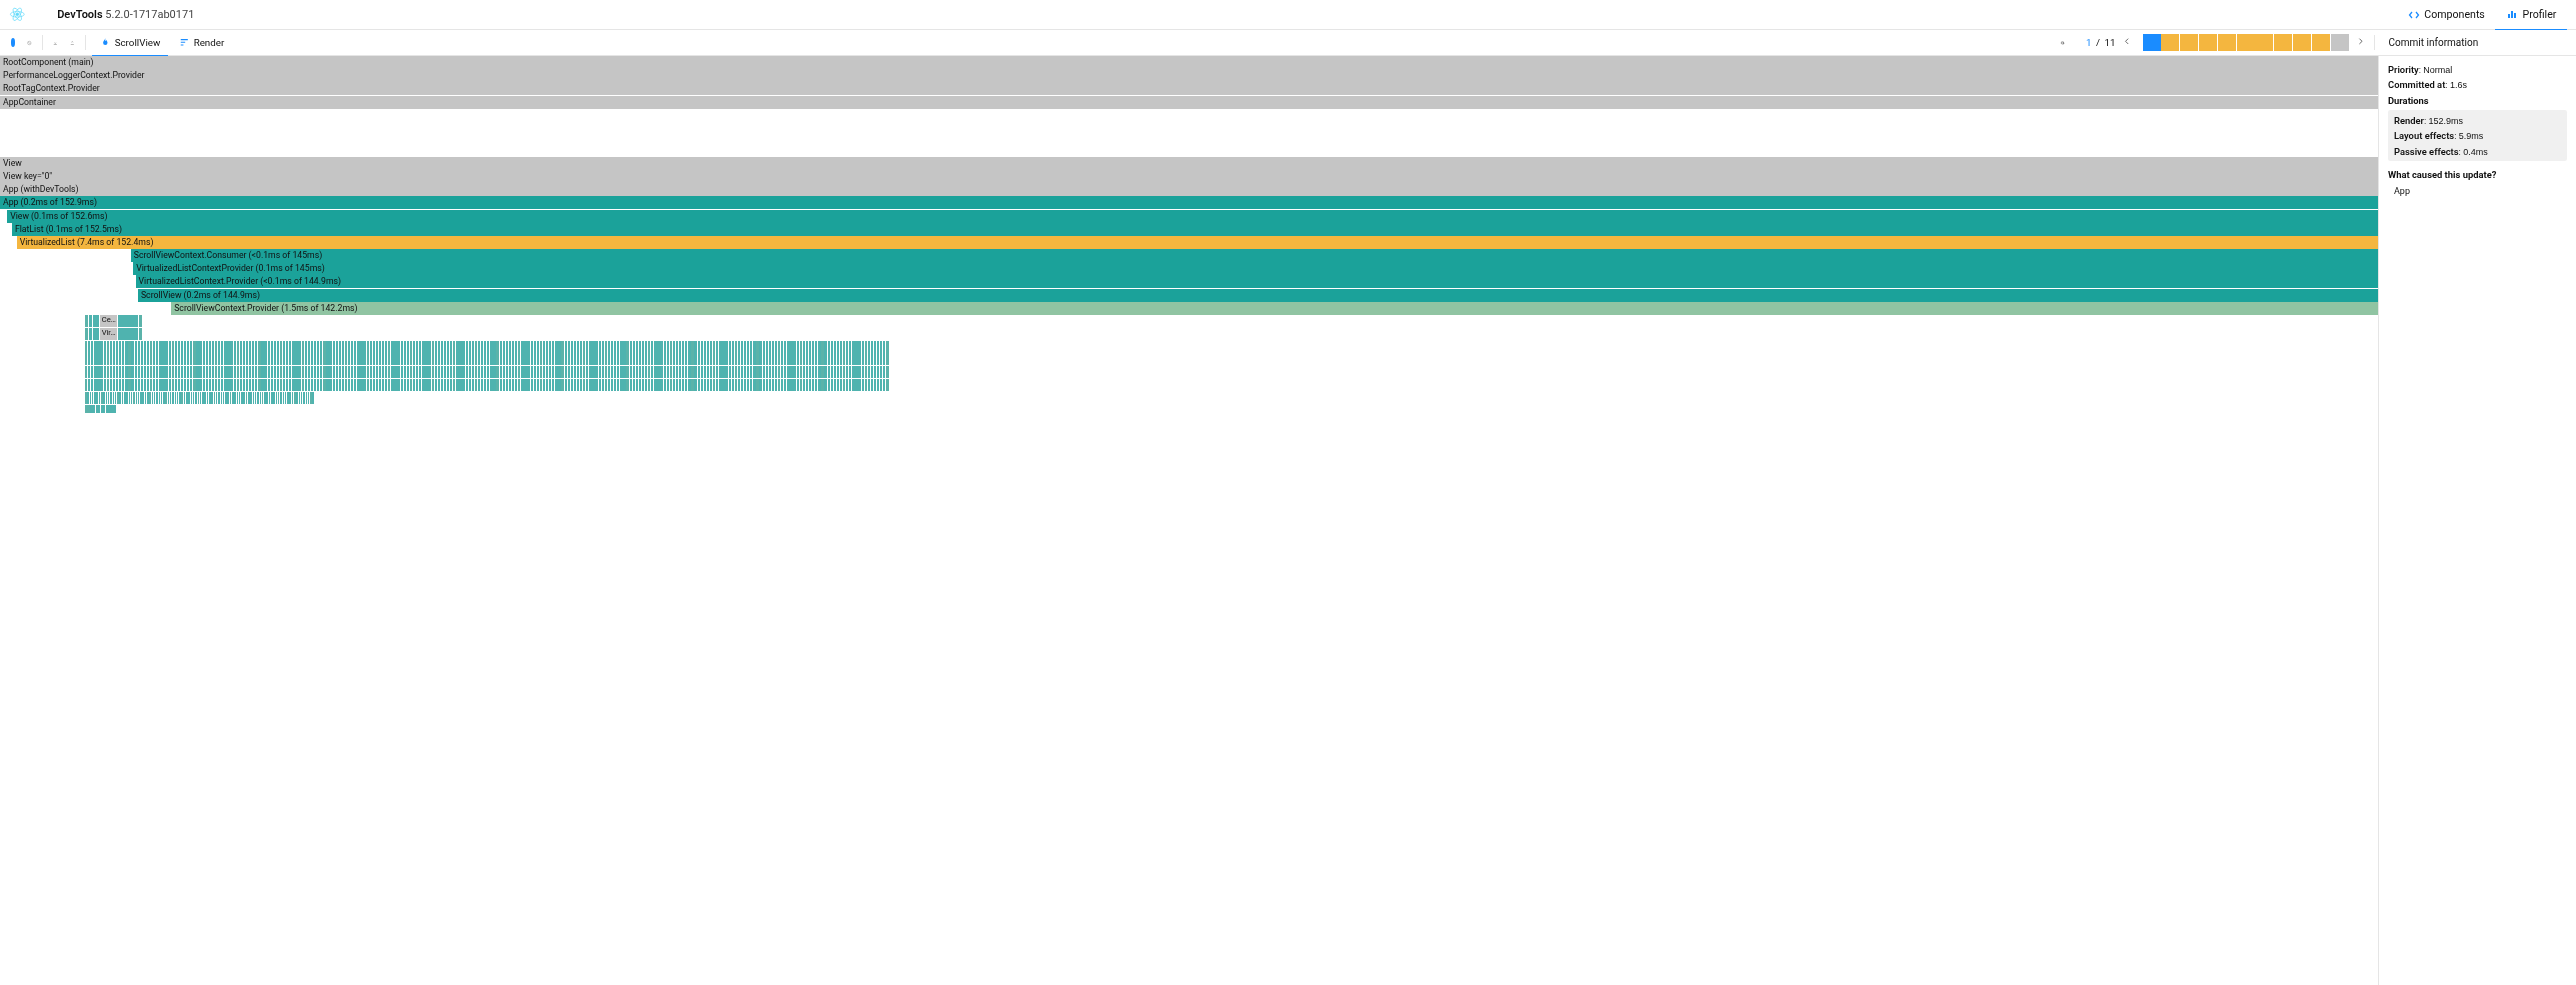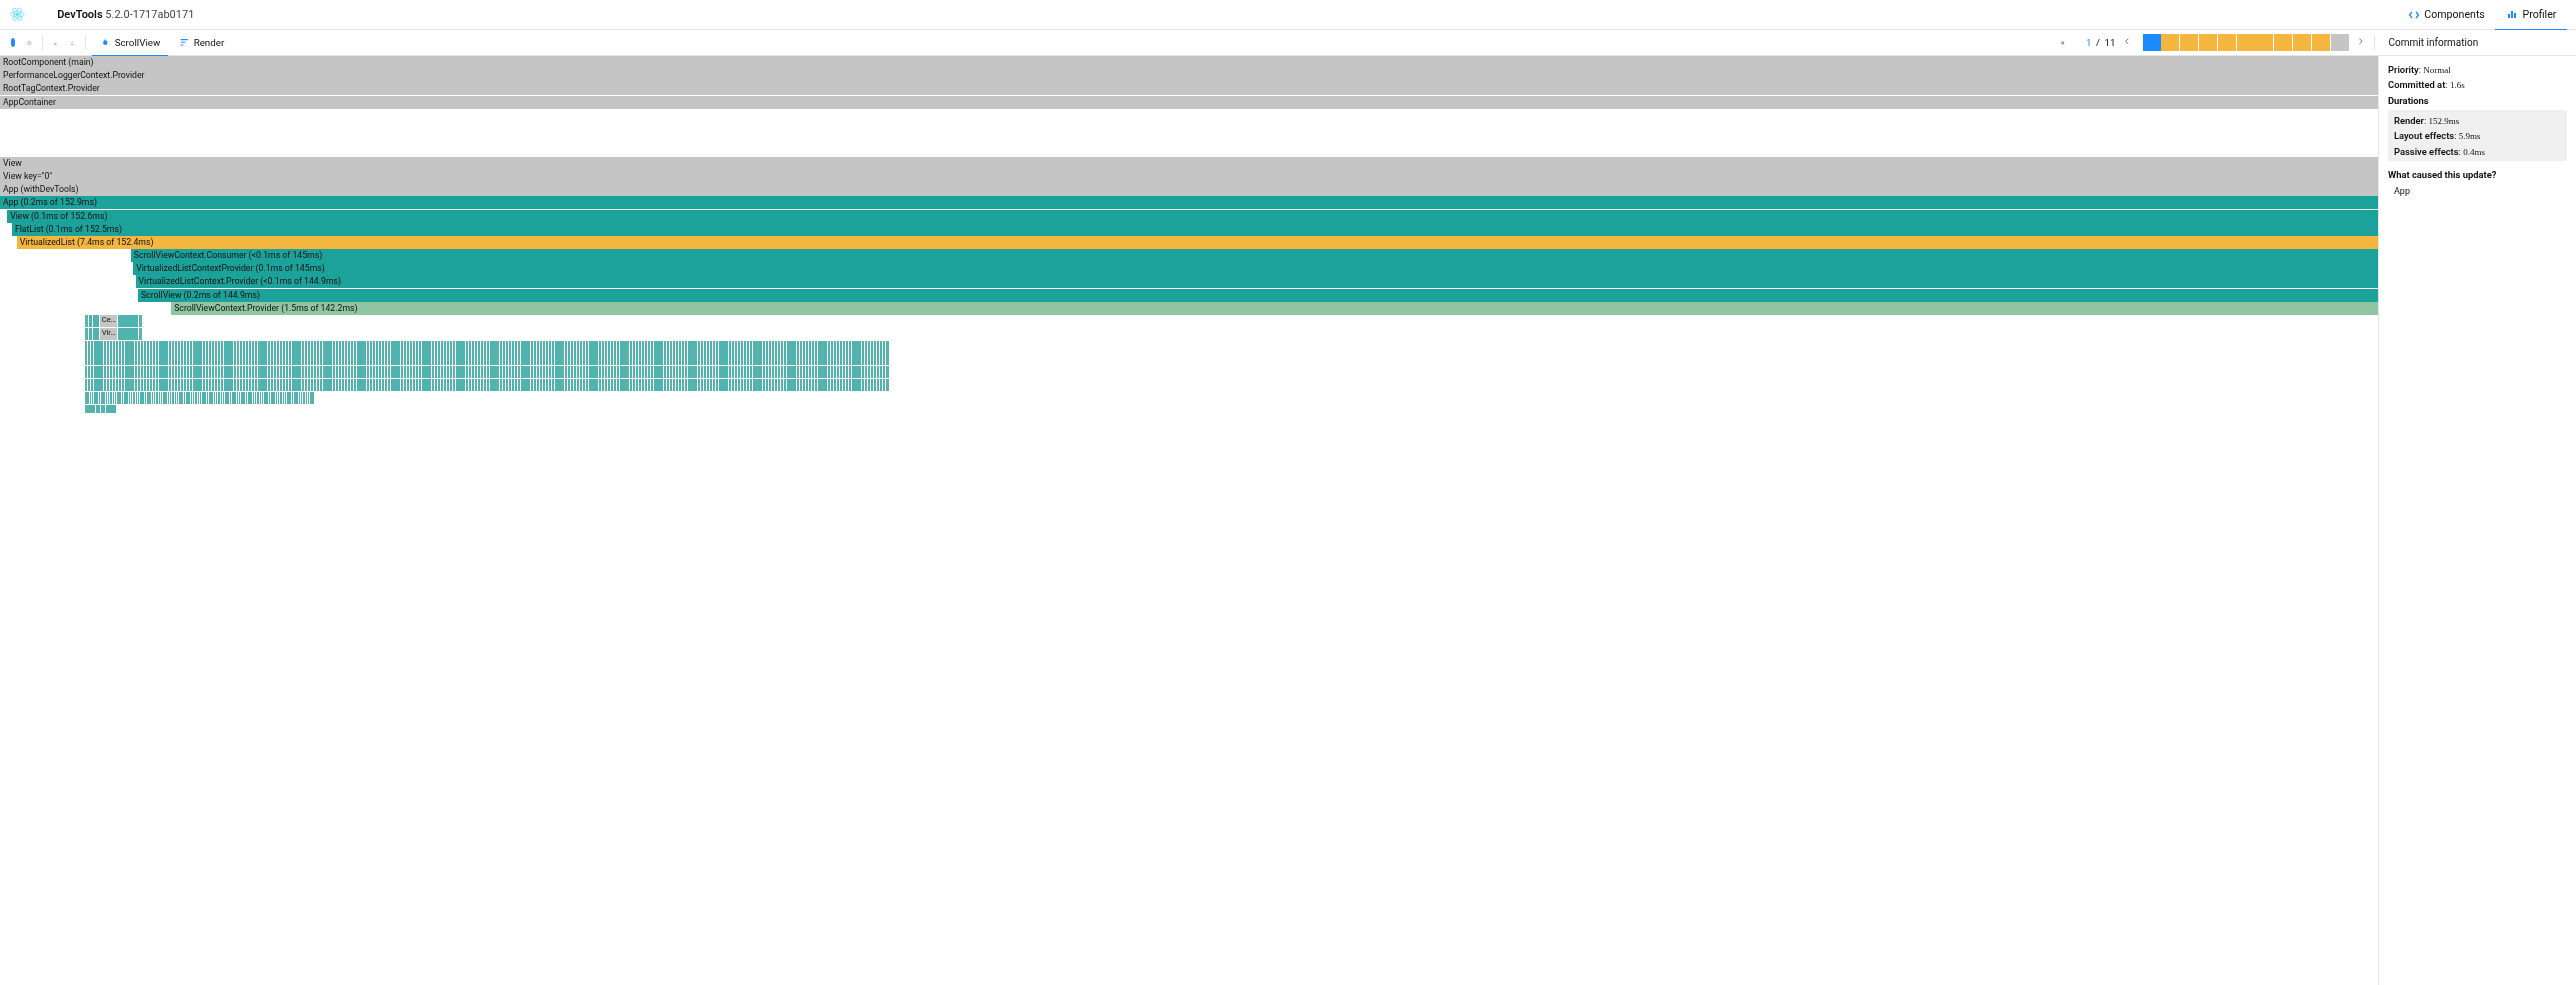--- a/index.html
+++ b/index.html
@@ -49,21 +49,21 @@
 .row-wrap { position: relative; height: 13.2px; }
 
 
 .tiny-area { position: relative; margin-left: 85px; height: 98px; overflow: hidden; }
 .tiny-row { display: flex; gap: 0.8px; height: 12px; margin-bottom: 0.8px; }
 .tiny { background: #4fb3af; height: 12px; flex-shrink: 0; }
 .tiny.t2 { background: #5bb3aa; }
 .tiny-label { font-size: 7.6px; overflow: hidden; text-overflow: ellipsis; padding-left: 1.5px; }
 .info-row { margin-bottom: 4.5px; font-size: 9.4px; }
 .info-row b { font-weight: 600; }
-.mono { font-family: Liberation Serif, serif; font-size: 9px; }
+.mono { font-family: Liberation Sans, sans-serif; font-size: 9px; }
 .durations-box { background: #f0f0f0; border-radius: 2.3px; padding: 4.5px 6px; margin: 4.5px 0 7.6px; }
 .section-label { font-weight: 700; font-size: 9.4px; margin-bottom: 3px; }
 .cause-item { padding: 3px 6px; font-size: 9px; }
 </style>
 </head>
 <body>
 
 <div class="header">
   <svg class="react-logo" viewBox="0 0 24 24" fill="none" stroke="#61dafb" stroke-width="1">
     <circle cx="12" cy="12" r="2" fill="#61dafb"></circle>

